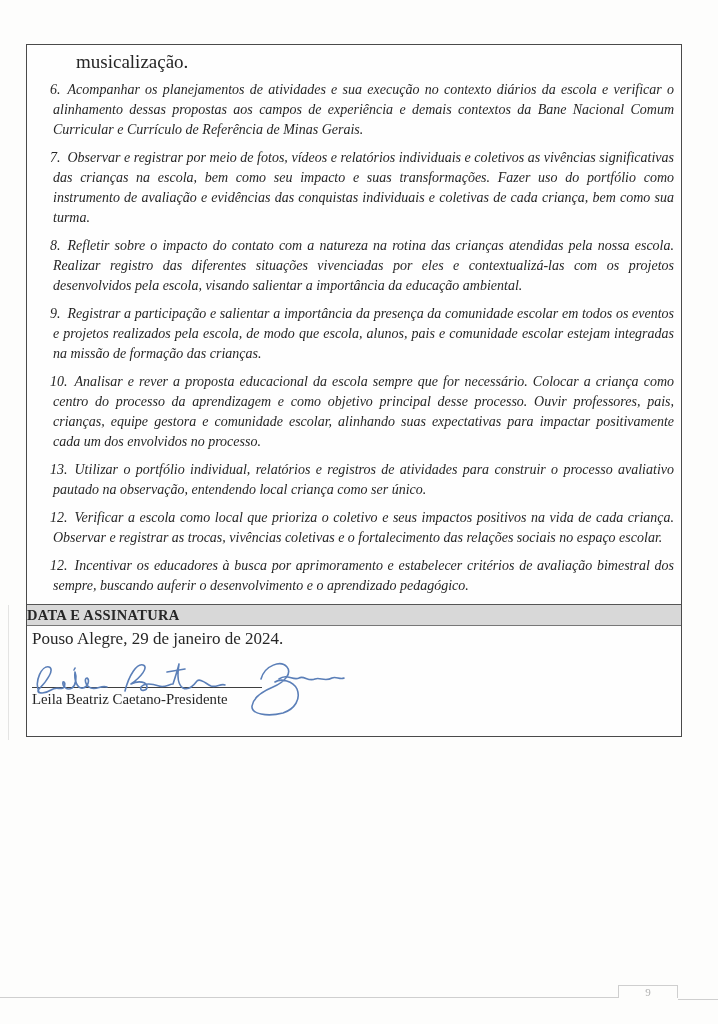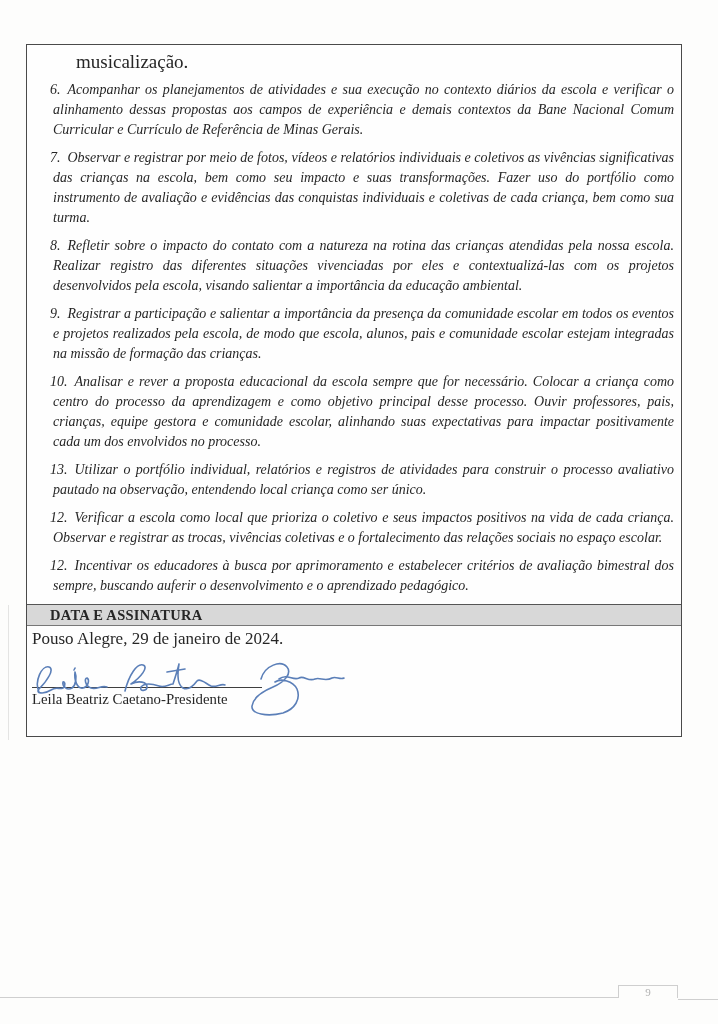--- a/index.html
+++ b/index.html
@@ -20,21 +20,21 @@
   }
   .item {
     margin:0 7px 8px 26px; text-align:justify;
     font-size:14px; line-height:20px; text-indent:-3px;font-style:italic;
   }
   .item:last-of-type { margin-bottom:0; }
   .item .num { margin-right:7px; }
   .section-bar {
     margin-top:4px; background:#d8d8d8;
     border-top:1.5px solid #555; border-bottom:1px solid #777;
-    padding:1px 0 1px 23px; font-size:14.5px; font-weight:bold;
+    padding:1px 0 1px 0; font-size:14.5px; font-weight:bold;
     letter-spacing:0.3px; line-height:18px;
   }
   .date-line { padding:3px 8px 0 5px; font-size:17px; line-height:20px; }
   .sig-block { position:relative; height:66px; margin-top:2px; }
   .sig-rule {
     position:absolute; left:5px; top:36px; width:230px; height:0;
     border-top:1.4px solid #3f3f3f;
   }
   .printed-name {
     position:absolute; left:5px; top:38px; font-size:14.8px; line-height:20px;

